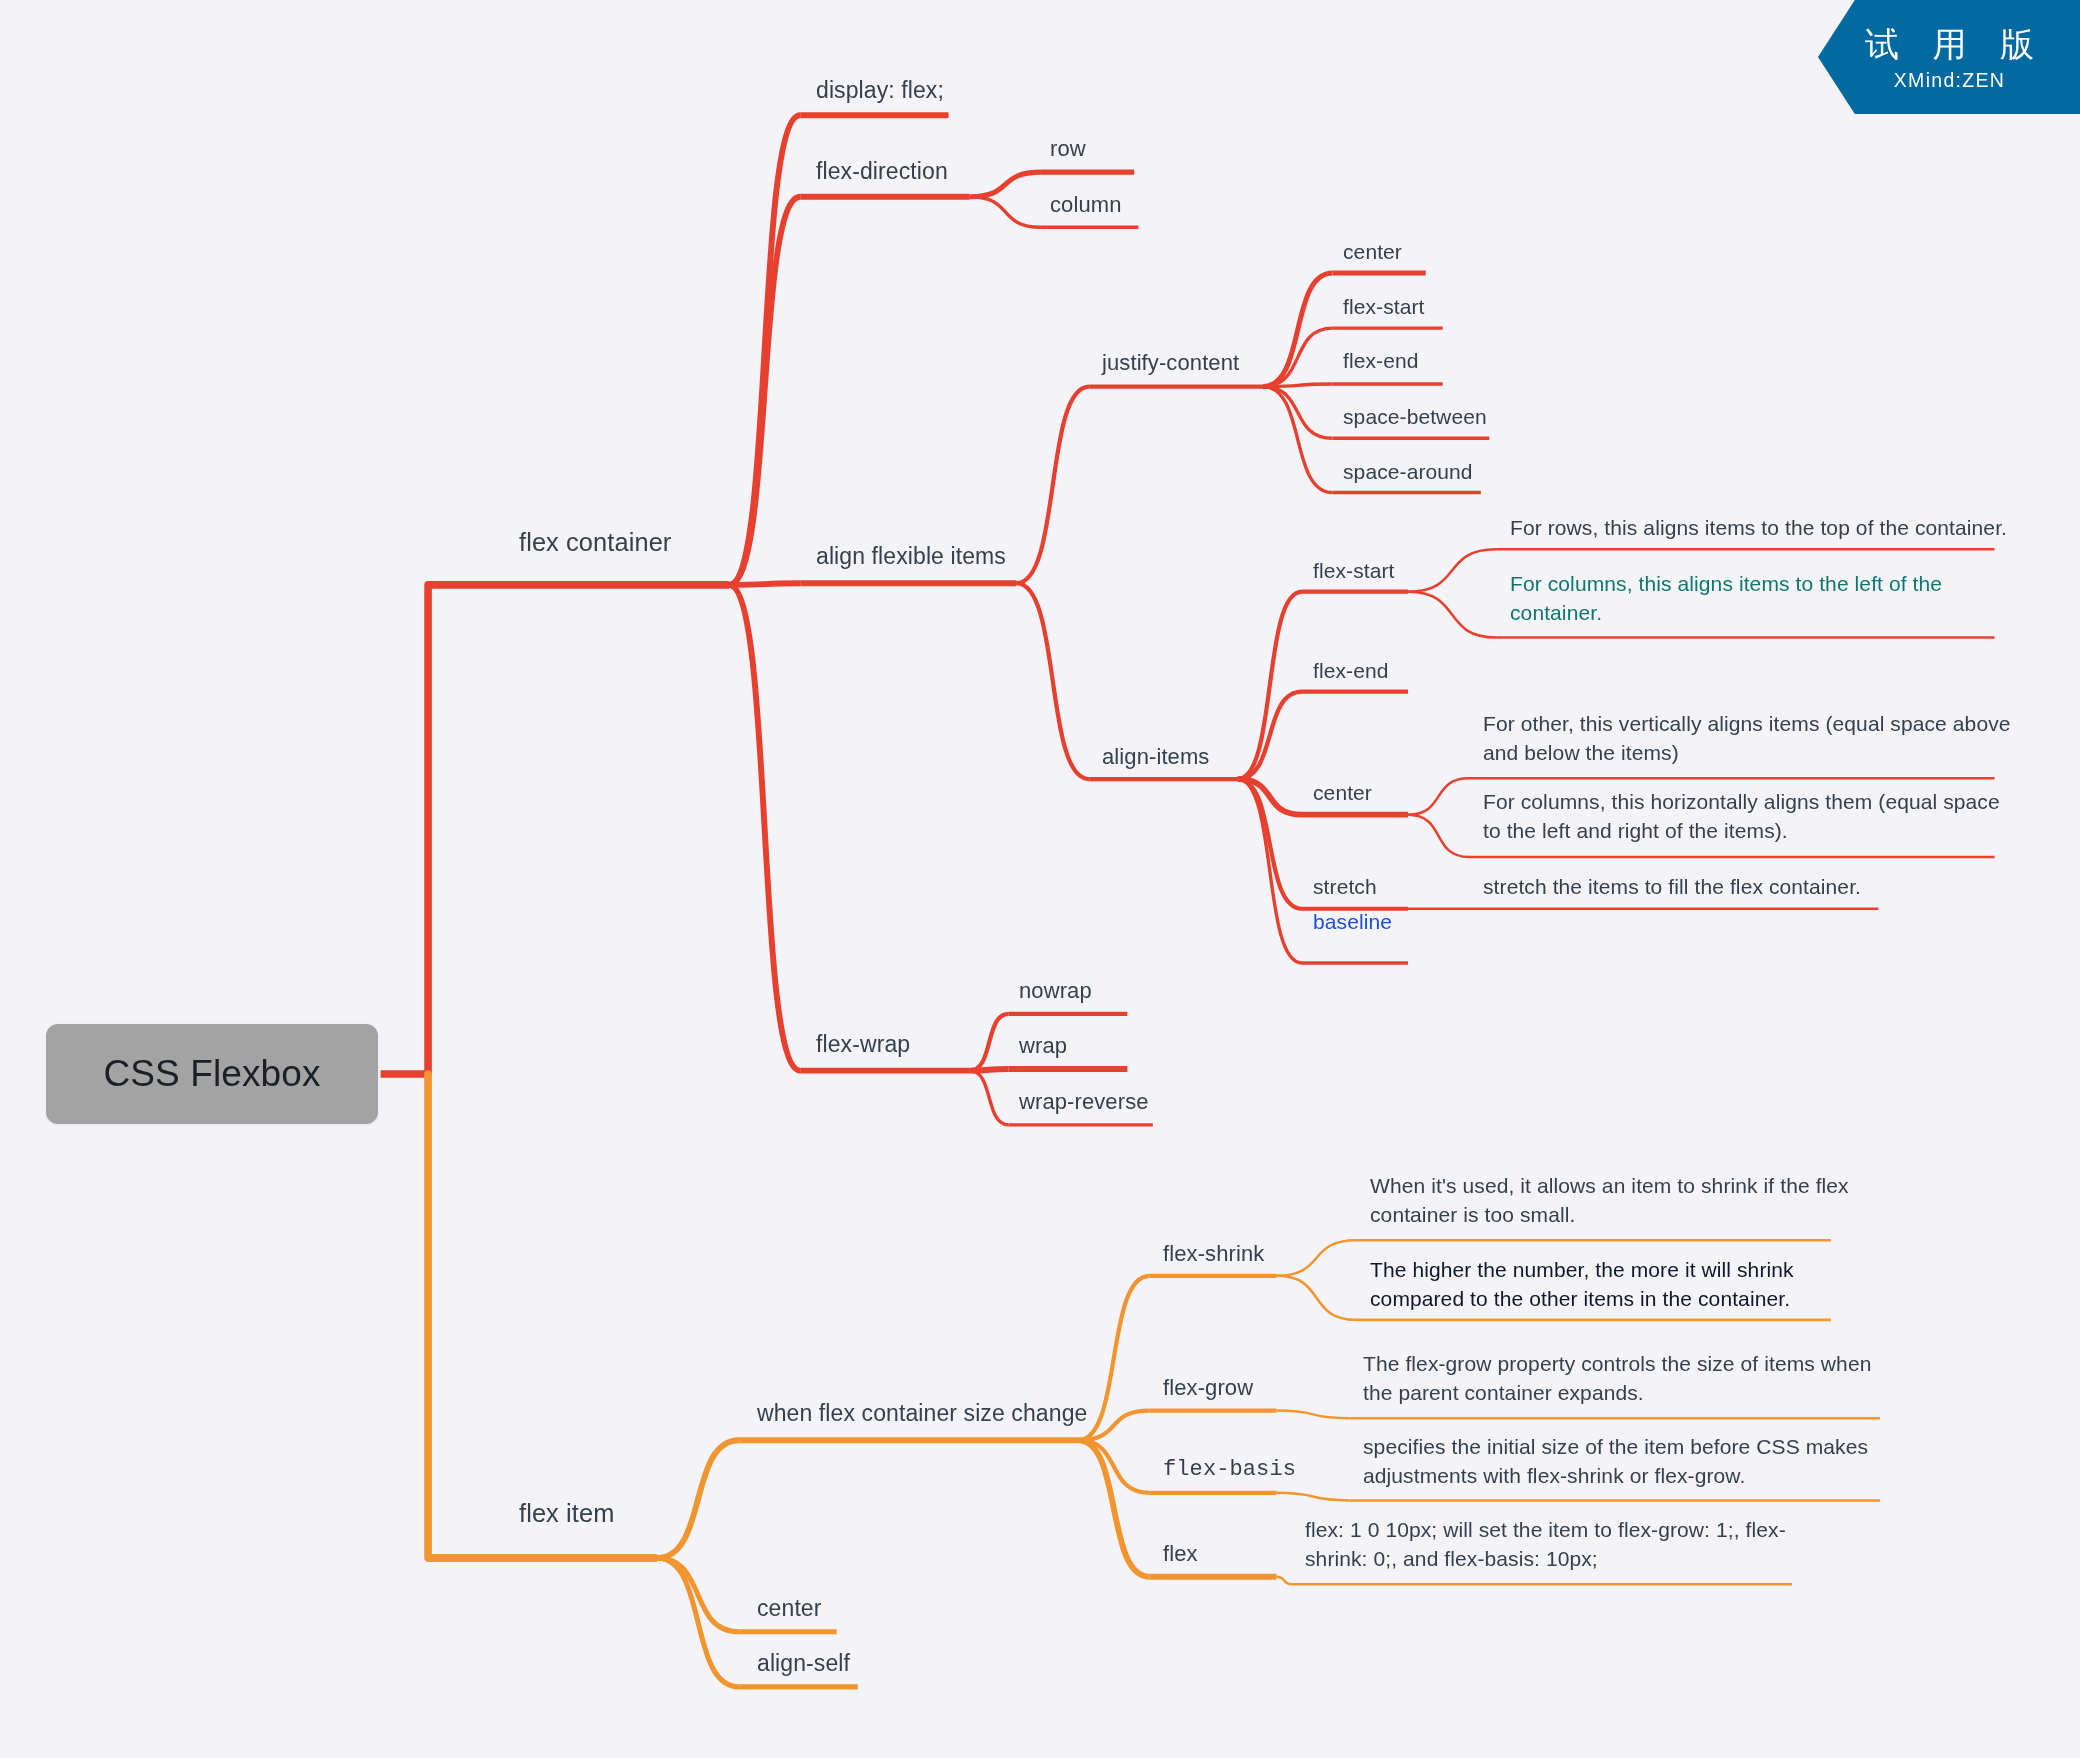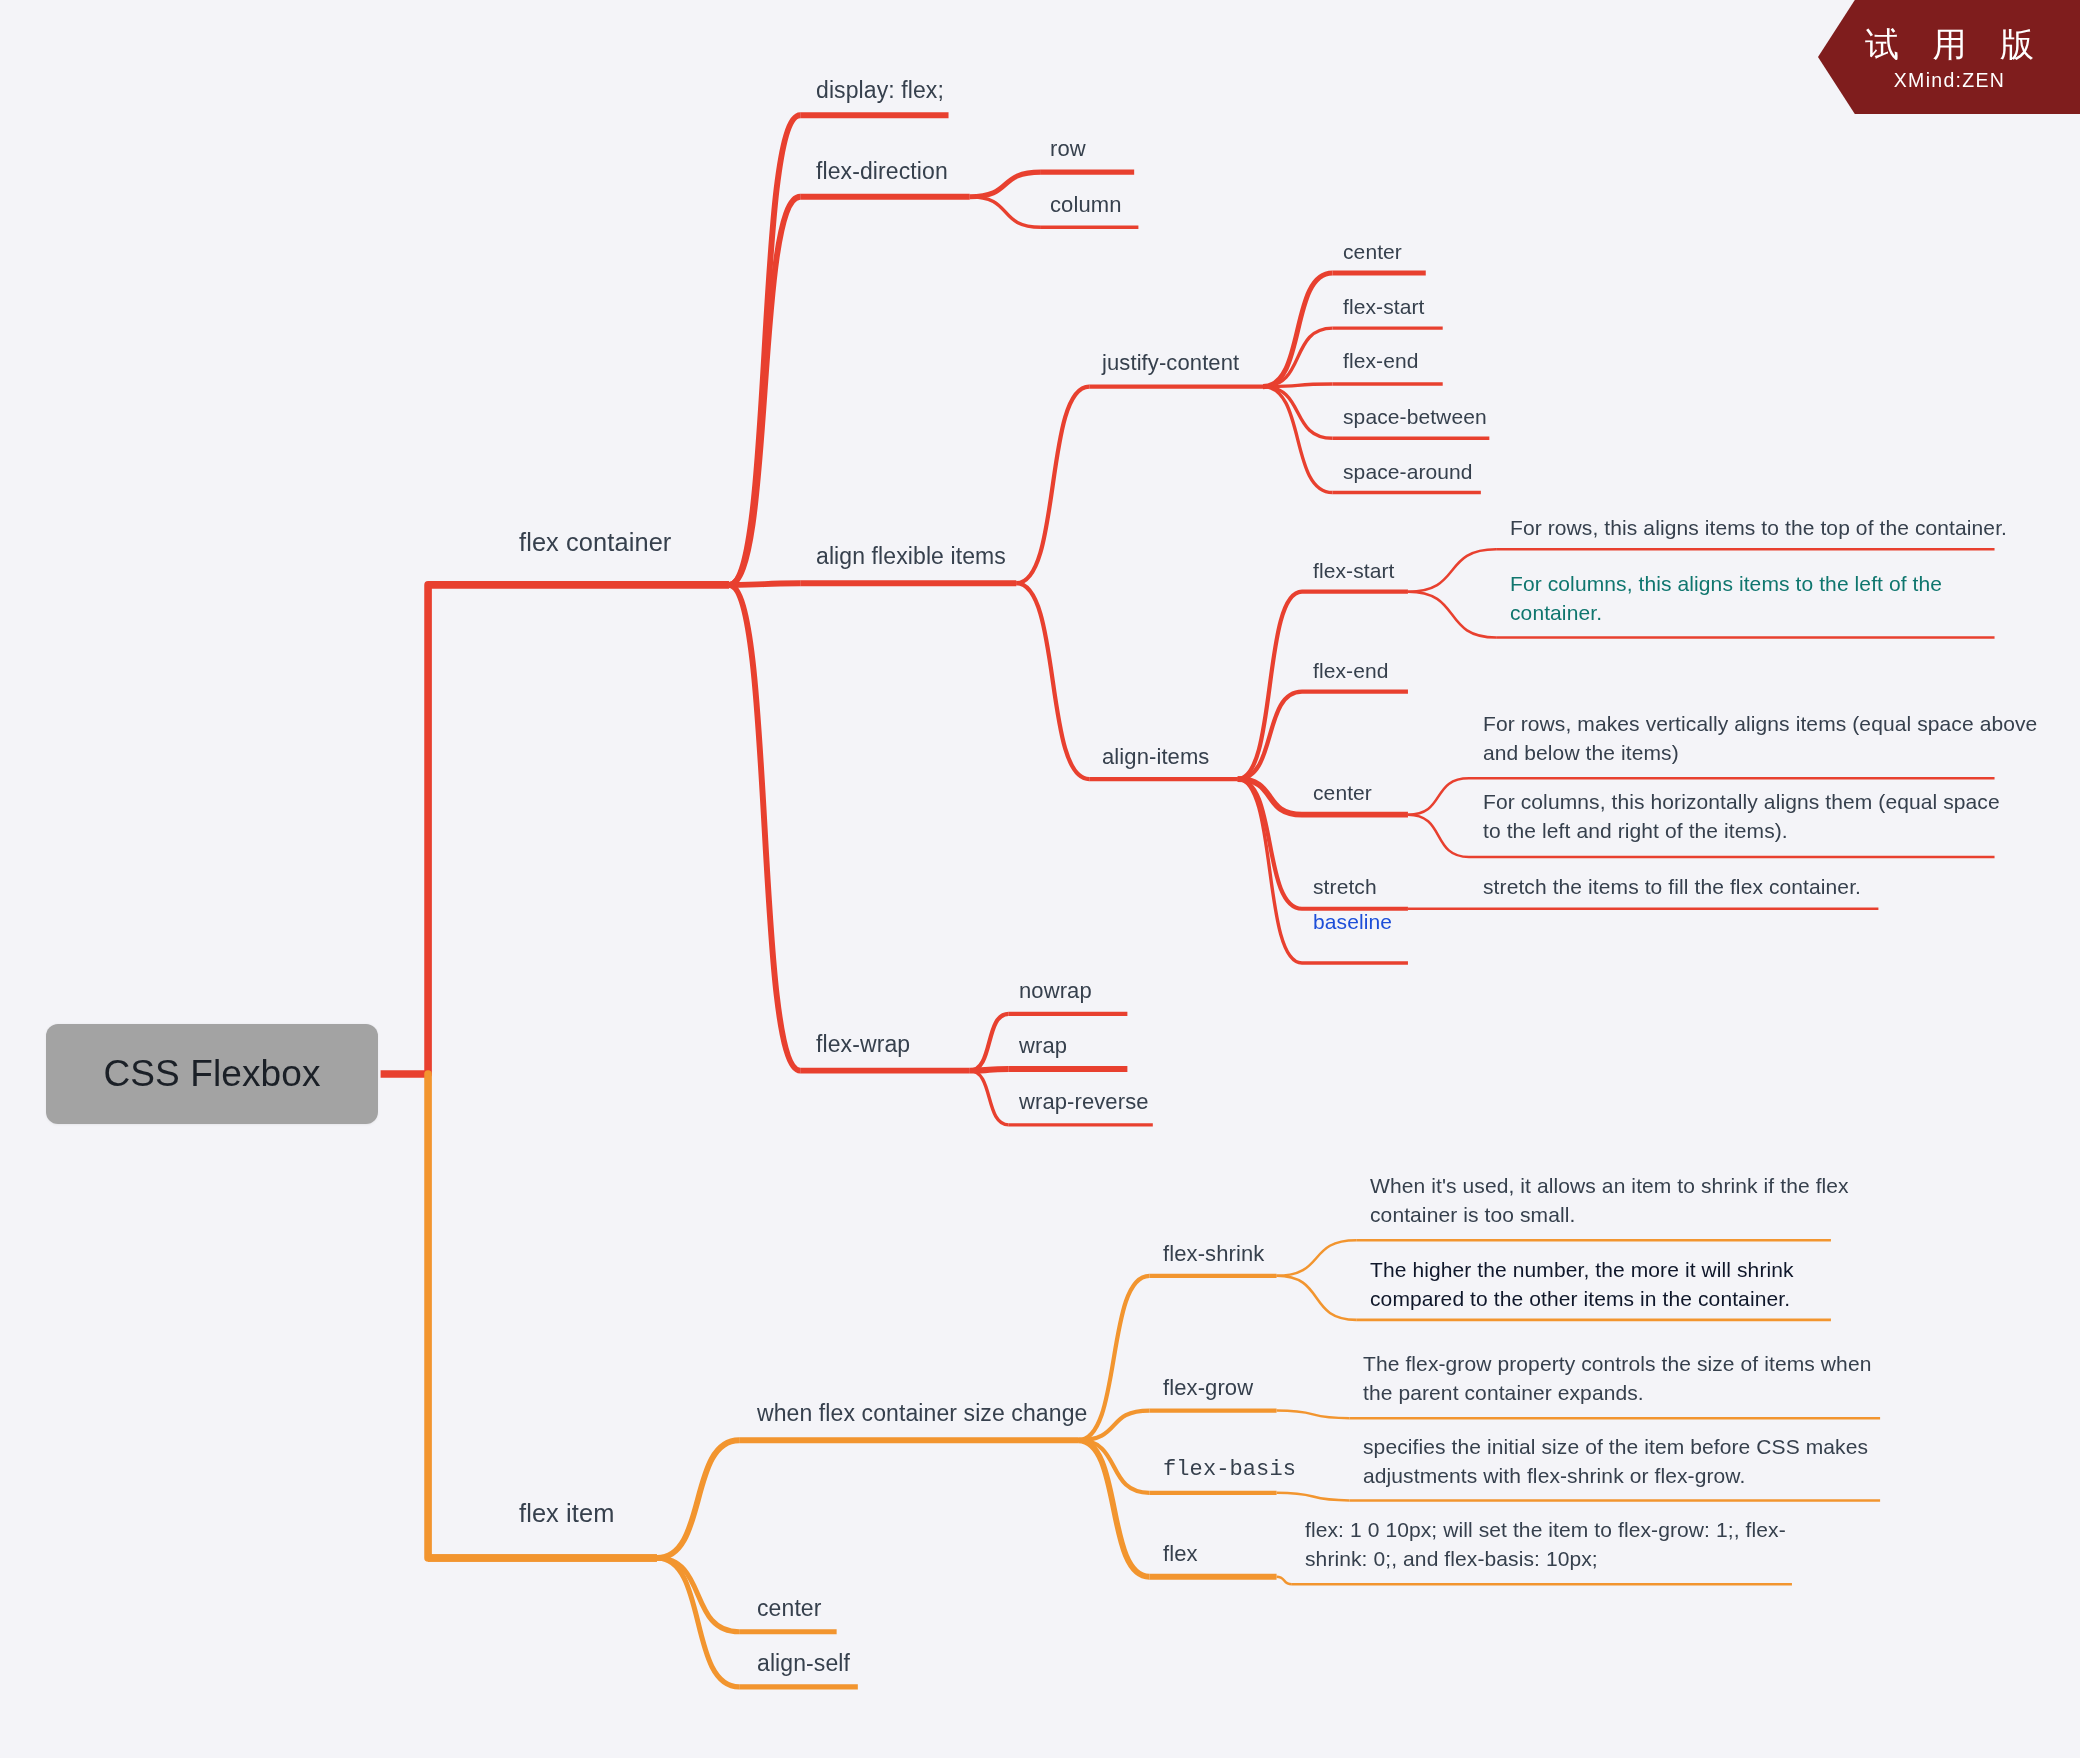--- a/index.html
+++ b/index.html
@@ -157,21 +157,21 @@
       <div class="node-label lvl-4" style="left: 1343px; top: 347px; color: rgb(54, 64, 77);"><span>flex-end</span></div>
       <div class="node-label lvl-4" style="left: 1343px; top: 403px; color: rgb(54, 64, 77);"><span>space-between</span></div>
       <div class="node-label lvl-4" style="left: 1343px; top: 458px; color: rgb(54, 64, 77);"><span>space-around</span></div>
       <div class="node-label lvl-3" style="left: 1102px; top: 742px; color: rgb(54, 64, 77);"><span>align-items</span></div>
       <div class="node-label lvl-4" style="left: 1313px; top: 557px; color: rgb(54, 64, 77);"><span>flex-start</span></div>
       <div class="node-label lvl-4" style="left: 1510px; top: 514px; color: rgb(54, 64, 77);"><span>For rows, this aligns items to the top of the container.</span></div>
       <div class="node-label lvl-4" style="left: 1510px; top: 570px; color: #0f766e;"><span>For columns, this aligns items to the left of the
 container.</span></div>
       <div class="node-label lvl-4" style="left: 1313px; top: 657px; color: rgb(54, 64, 77);"><span>flex-end</span></div>
       <div class="node-label lvl-4" style="left: 1313px; top: 779px; color: rgb(54, 64, 77);"><span>center</span></div>
-      <div class="node-label lvl-4" style="left: 1483px; top: 710px; color: rgb(54, 64, 77);"><span>For rows, makes vertically aligns items (equal space above
+      <div class="node-label lvl-4" style="left: 1483px; top: 710px; color: rgb(54, 64, 77);"><span>For other, this vertically aligns items (equal space above
 and below the items)</span></div>
       <div class="node-label lvl-4" style="left: 1483px; top: 788px; color: rgb(54, 64, 77);"><span>For columns, this horizontally aligns them (equal space
 to the left and right of the items).</span></div>
       <div class="node-label lvl-4" style="left: 1313px; top: 873px; color: rgb(54, 64, 77);"><span>stretch</span></div>
       <div class="node-label lvl-4" style="left: 1483px; top: 873px; color: rgb(54, 64, 77);"><span>stretch the items to fill the flex container.</span></div>
       <div class="node-label lvl-4" style="left: 1313px; top: 908px; color: #1d4ed8;"><span>baseline</span></div>
       <div class="node-label lvl-2" style="left: 816px; top: 1029px; color: rgb(54, 64, 77);"><span>flex-wrap</span></div>
       <div class="node-label lvl-3" style="left: 1019px; top: 976px; color: rgb(54, 64, 77);"><span>nowrap</span></div>
       <div class="node-label lvl-3" style="left: 1019px; top: 1031px; color: rgb(54, 64, 77);"><span>wrap</span></div>
       <div class="node-label lvl-3" style="left: 1019px; top: 1087px; color: rgb(54, 64, 77);"><span>wrap-reverse</span></div>
@@ -188,19 +188,19 @@
       <div class="node-label lvl-3" style="left: 1163px; top: 1455px; color: rgb(54, 64, 77); font-family: Liberation Mono, monospace;"><span>flex-basis</span></div>
       <div class="node-label lvl-4" style="left: 1363px; top: 1433px; color: rgb(54, 64, 77);"><span>specifies the initial size of the item before CSS makes
 adjustments with flex-shrink or flex-grow.</span></div>
       <div class="node-label lvl-3" style="left: 1163px; top: 1539px; color: rgb(54, 64, 77);"><span>flex</span></div>
       <div class="node-label lvl-4" style="left: 1305px; top: 1516px; color: rgb(54, 64, 77);"><span>flex: 1 0 10px; will set the item to flex-grow: 1;, flex-
 shrink: 0;, and flex-basis: 10px;</span></div>
       <div class="node-label lvl-2" style="left: 757px; top: 1593px; color: rgb(54, 64, 77);"><span>center</span></div>
       <div class="node-label lvl-2" style="left: 757px; top: 1648px; color: rgb(54, 64, 77);"><span>align-self</span></div>
     </div>
 
-  <div id="trial-badge" style="background: #7f1d1d; color: rgb(255, 255, 255);">
+  <div id="trial-badge" style="background: #0369a1; color: rgb(255, 255, 255);">
     <div class="cn">试 用 版</div>
     <div class="en">XMind:ZEN</div>
   </div>
 
 </div>
 
 
 </body></html>

